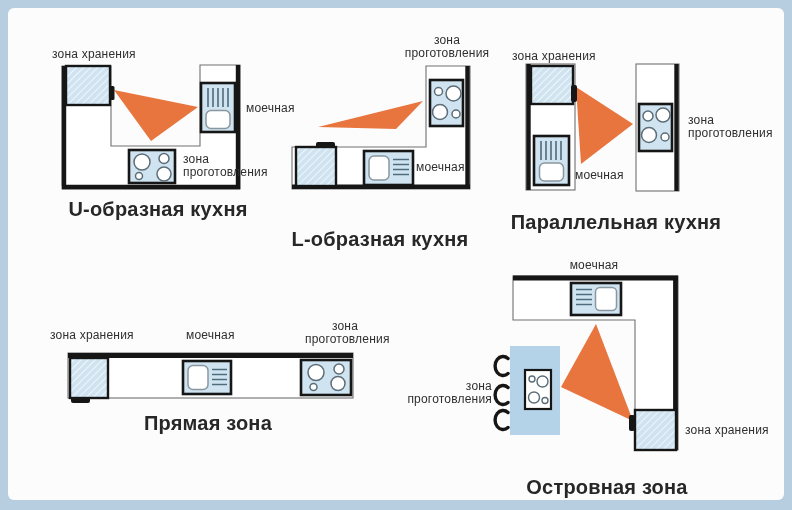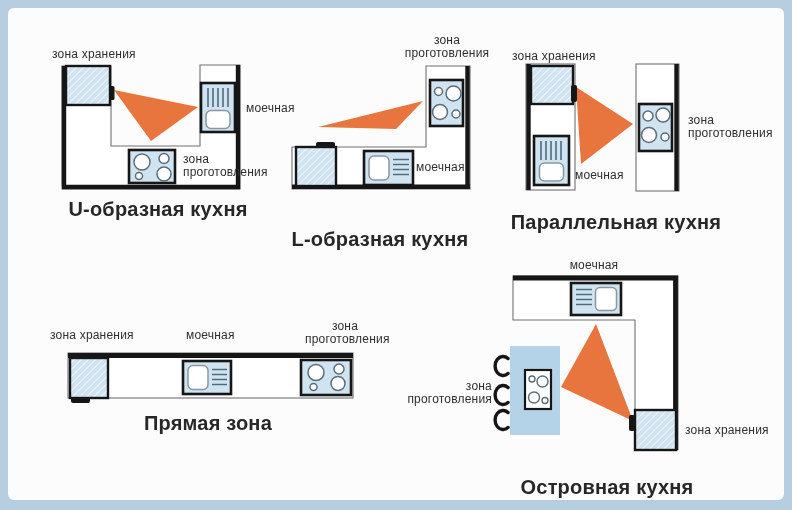--- a/index.html
+++ b/index.html
@@ -184,15 +184,15 @@
   <div>проготовления</div>
 </div>
 <div class="title" style="left:100px;top:404px;width:200px;">Прямая зона</div>
 
 <div class="label" style="left:546px;top:251px;width:80px;text-align:center;">моечная</div>
 <div class="label two" style="left:396px;top:372px;width:88px;text-align:right;">
   <div>зона</div>
   <div>проготовления</div>
 </div>
 <div class="label" style="left:677px;top:416px;">зона хранения</div>
-<div class="title" style="left:489px;top:468px;width:220px;">Островная кухня</div>
+<div class="title" style="left:489px;top:468px;width:220px;">Островная зона</div>
 
 </div>
 
 </body></html>

